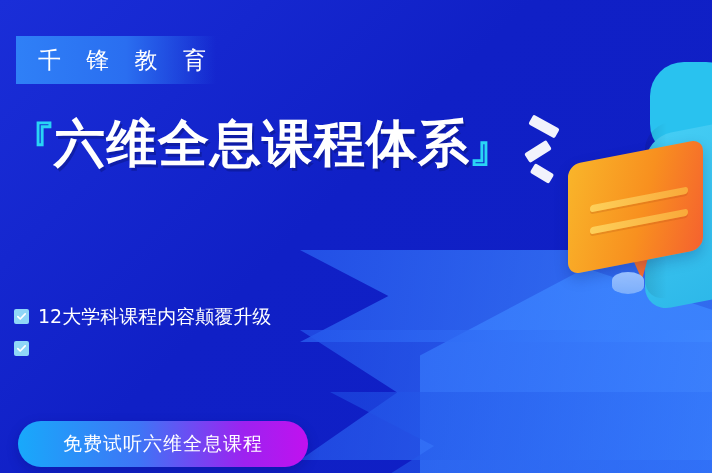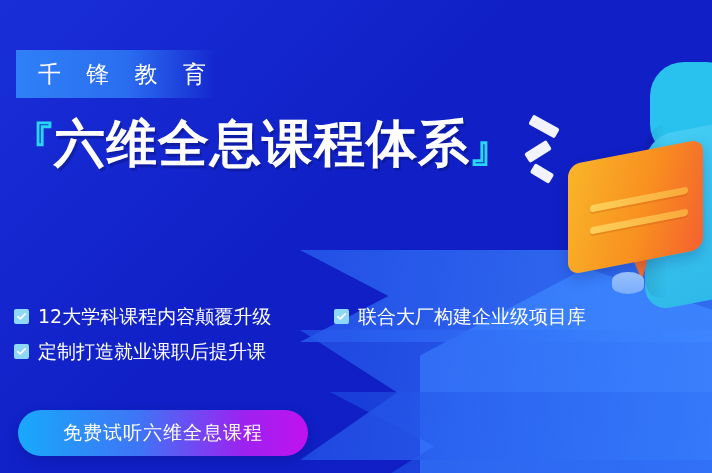--- a/index.html
+++ b/index.html
@@ -106,21 +106,21 @@
   .fk3{left:531px;top:168px;width:22px;height:11px;transform:rotate(31deg);border-radius:2px;}
 
   
   .purple-dot{
     position:absolute;left:292px;top:424px;width:42px;height:42px;
     border-radius:50%;background:#bb10f2;opacity:.0;
   }
 
   
   .logo-bar{
-    position:absolute;left:16px;top:50px;width:200px;height:48px;
+    position:absolute;left:16px;top:36px;width:200px;height:48px;
     background:linear-gradient(90deg,#2f80f7 0%,#2a6ef0 55%,rgba(28,54,214,0) 100%);
     display:flex;align-items:center;
   }
   .logo-text{
     color:#ffffff;font-size:23px;letter-spacing:9px;
     padding-left:22px;font-weight:400;
     font-family:"DejaVu Sans","Liberation Sans",sans-serif;
   }
 
   .title-row{
@@ -157,21 +157,21 @@
     display:flex;align-items:center;justify-content:center;
     margin-right:9px;
   }
   .chk svg{display:block;}
   .feat-label{
     color:#ffffff;font-size:19px;line-height:1.1;
     font-family:"DejaVu Sans","Liberation Sans",sans-serif;
   }
 
   .cta{
-    position:absolute;left:18px;top:410px;width:290px;height:46px;
+    position:absolute;left:18px;top:421px;width:290px;height:46px;
     border-radius:23px;border:none;cursor:pointer;
     background:linear-gradient(90deg,#18a9fb 0%,#3f74f6 42%,#9d22f0 78%,#c111ef 100%);
     color:#ffffff;font-size:19px;letter-spacing:1px;
     font-family:"DejaVu Sans","Liberation Sans",sans-serif;
     display:flex;align-items:center;justify-content:center;
     box-shadow:0 4px 12px rgba(10,10,120,.3);
   }
 </style>
 </head>
 <body>
@@ -221,36 +221,27 @@
   <div class="features">
     <div class="feat-row">
       <div class="feat feat-0">
         <span class="chk">
           <svg width="11" height="11" viewBox="0 0 11 11" aria-hidden="true">
               <path d="M1.8 5.6 L4.2 8 L9.2 2.8" fill="none" stroke="#ffffff" stroke-width="1.7" stroke-linecap="round" stroke-linejoin="round"></path>
             </svg>
         </span>
         <span class="feat-label">12大学科课程内容颠覆升级</span>
       </div>
-      <div class="feat">
-        <span class="chk">
-          <svg width="11" height="11" viewBox="0 0 11 11" aria-hidden="true">
-              <path d="M1.8 5.6 L4.2 8 L9.2 2.8" fill="none" stroke="#ffffff" stroke-width="1.7" stroke-linecap="round" stroke-linejoin="round"></path>
-            </svg>
-        </span>
-        <span class="feat-label">联合大厂构建企业级项目库</span>
-      </div>
     </div>
     <div class="feat-row">
       <div class="feat feat-0">
         <span class="chk">
           <svg width="11" height="11" viewBox="0 0 11 11" aria-hidden="true">
               <path d="M1.8 5.6 L4.2 8 L9.2 2.8" fill="none" stroke="#ffffff" stroke-width="1.7" stroke-linecap="round" stroke-linejoin="round"></path>
             </svg>
         </span>
-        <span class="feat-label">定制打造就业课职后提升课</span>
       </div>
     </div>
   </div>
 
   <button class="cta">免费试听六维全息课程</button>
 
 </div>
 
 </body></html>

